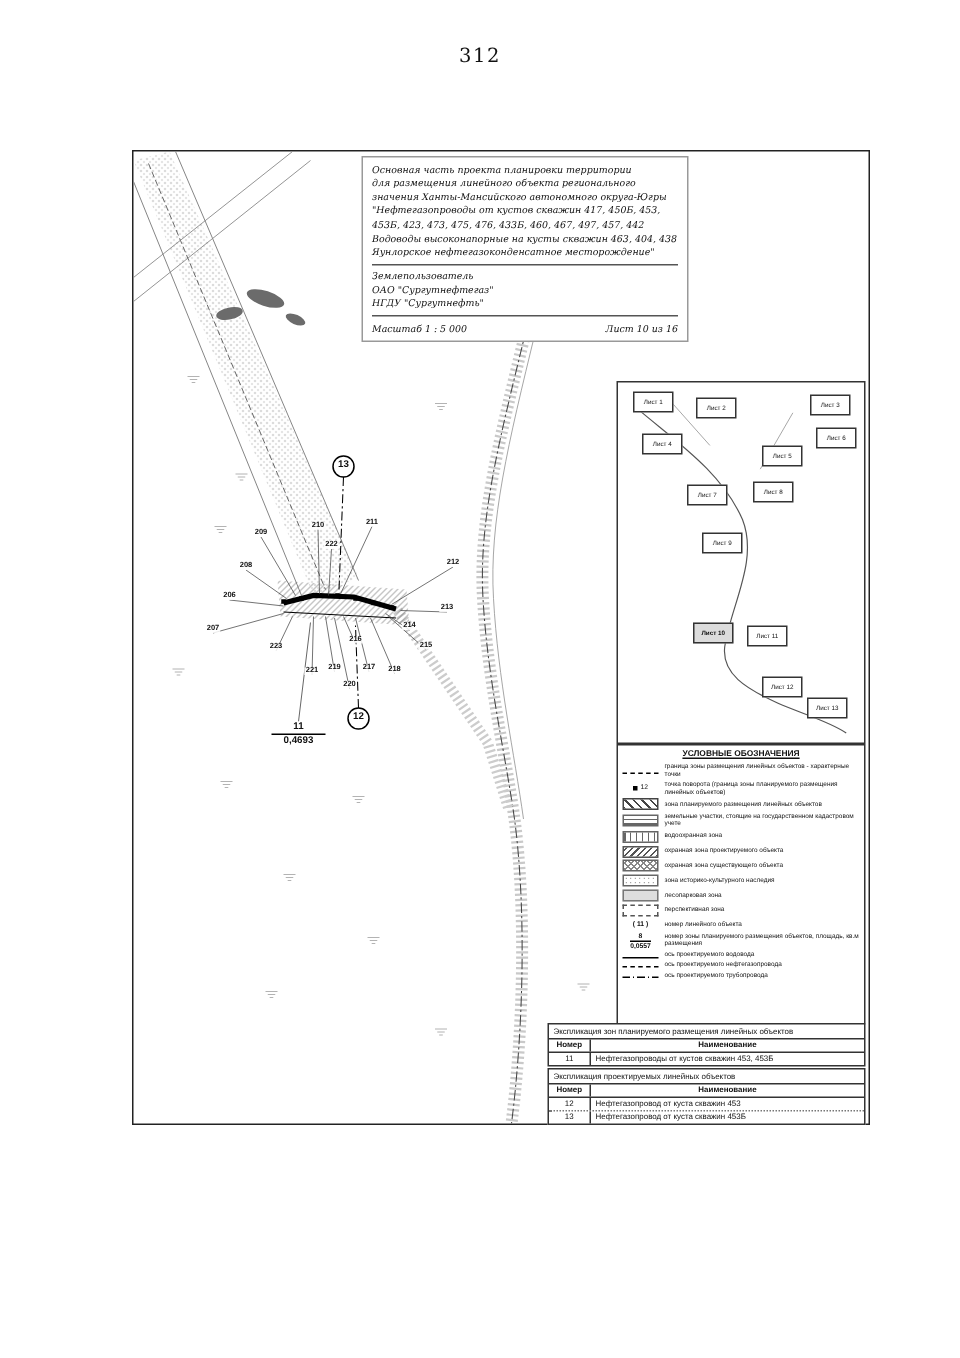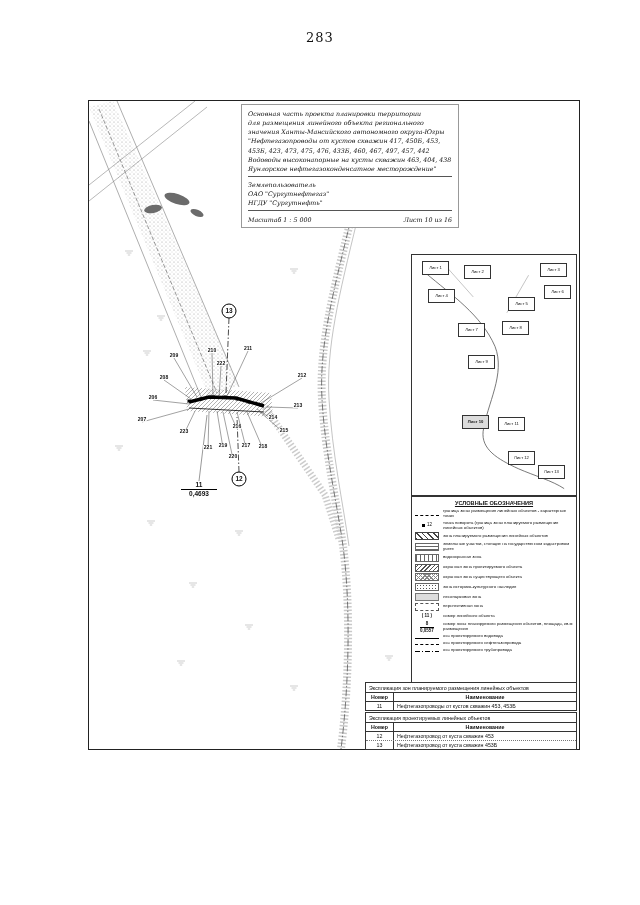--- a/index.html
+++ b/index.html
@@ -78,21 +78,21 @@
   .c-name{flex:1;padding:1px 3px;box-sizing:border-box;}
   .thead .c-name{text-align:center;}
   .trow{display:flex;border-bottom:1px dotted #777;}
   .trow:last-child{border-bottom:0;}
 </style>
 </head>
 <body>
 
 <div class="page">
 
-  <div class="page-number">283</div>
+  <div class="page-number">312</div>
 
   <div class="sheet">
 
     <svg class="map-svg" viewBox="0 0 490 648">
       <defs>
         <pattern id="dots" width="4" height="4" patternUnits="userSpaceOnUse">
           <circle cx="1" cy="1" r=".55" fill="#999"></circle>
             <circle cx="3" cy="3" r=".45" fill="#aaa"></circle>
         </pattern>
         <pattern id="hatchp" width="4" height="4" patternUnits="userSpaceOnUse">

